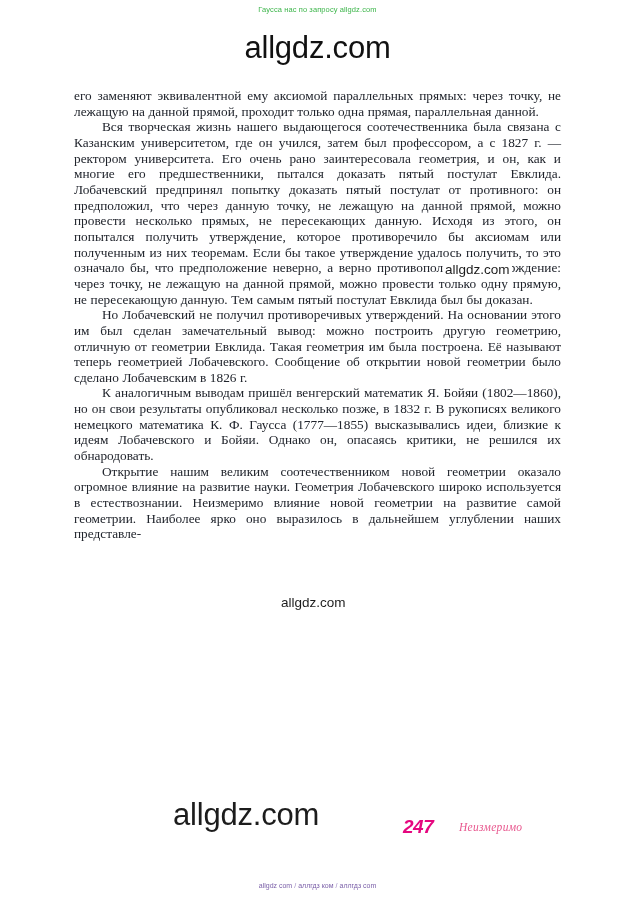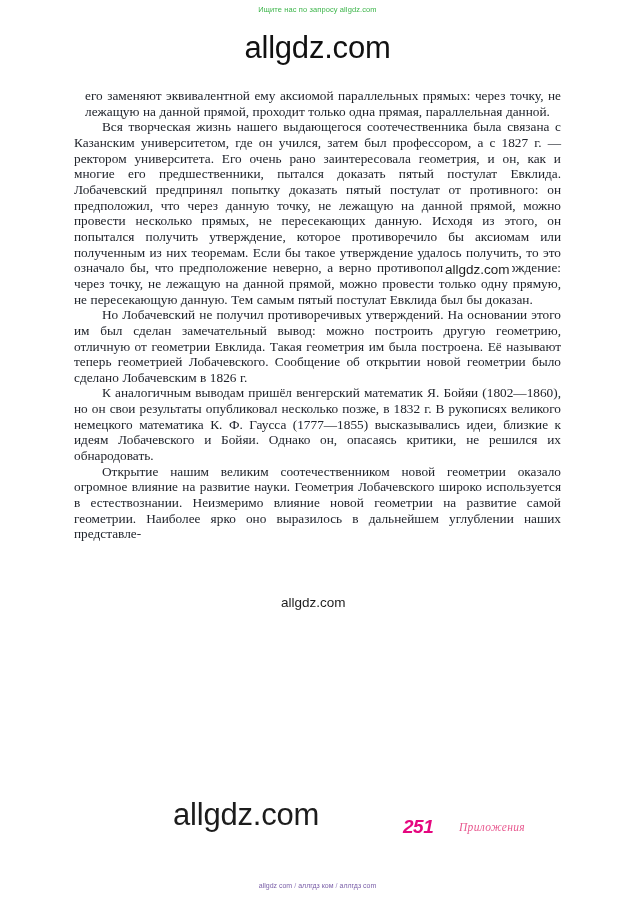--- a/index.html
+++ b/index.html
@@ -62,21 +62,21 @@
     margin: 0;
     font-size: 13.3px;
     line-height: 15.65px;
     color: #20242c;
     text-align: justify;
     text-justify: inter-word;
     text-indent: 28px;
     hyphens: manual;
     word-spacing: 0.2px;
   }
-  .para.no-indent { text-indent: 0; margin-left: 11px; }
+  .para.no-indent { text-indent: 0; }
 
   
   .wm {
     position: absolute;
     font-family: "Liberation Sans", "DejaVu Sans", sans-serif;
     color: #1c1c1c;
     white-space: nowrap;
     background: #ffffff;
     line-height: 1.05;
   }
@@ -132,40 +132,40 @@
   .bottom-links a {
     color: #7a5fa8;
     text-decoration: none;
   }
 </style>
 </head>
 <body>
 
 <div class="page">
 
-  <div class="top-promo">Ищите нас по запросу allgdz.com</div>
+  <div class="top-promo">Гаусса нас по запросу allgdz.com</div>
 
   <div class="site-title">allgdz.com</div>
 
   <div class="content">
     <p class="para no-indent">его заменяют эквивалентной ему аксиомой параллельных прямых: через точку, не лежащую на данной прямой, проходит только одна прямая, параллельная данной.</p>
     <p class="para">Вся творческая жизнь нашего выдающегося соотечественника была связана с Казанским университетом, где он учился, затем был профессором, а с 1827 г. — ректором университета. Его очень рано заинтересовала геометрия, и он, как и многие его предшественники, пытался доказать пятый постулат Евклида. Лобачевский предпринял попытку доказать пятый постулат от противного: он предположил, что через данную точку, не лежащую на данной прямой, можно провести несколько прямых, не пересекающих данную. Исходя из этого, он попытался получить утверждение, которое противоречило бы аксиомам или полученным из них теоремам. Если бы такое утверждение удалось получить, то это означало бы, что предположение неверно, а верно противоположное утверждение: через точку, не лежащую на данной прямой, можно провести только одну прямую, не пересекающую данную. Тем самым пятый постулат Евклида был бы доказан.</p>
     <p class="para">Но Лобачевский не получил противоречивых утверждений. На основании этого им был сделан замечательный вывод: можно построить другую геометрию, отличную от геометрии Евклида. Такая геометрия им была построена. Её называют теперь геометрией Лобачевского. Сообщение об открытии новой геометрии было сделано Лобачевским в 1826 г.</p>
     <p class="para">К аналогичным выводам пришёл венгерский математик Я. Бойяи (1802—1860), но он свои результаты опубликовал несколько позже, в 1832 г. В рукописях великого немецкого математика К. Ф. Гаусса (1777—1855) высказывались идеи, близкие к идеям Лобачевского и Бойяи. Однако он, опасаясь критики, не решился их обнародовать.</p>
     <p class="para">Открытие нашим великим соотечественником новой геометрии оказало огромное влияние на развитие науки. Геометрия Лобачевского широко используется в естествознании. Неизмеримо влияние новой геометрии на развитие самой геометрии. Наиболее ярко оно выразилось в дальнейшем углублении наших представле-</p>
   </div>
 
   <div class="wm wm-1">allgdz.com</div>
 
   <div class="wm wm-2">allgdz.com</div>
 
   <div class="wm wm-3">allgdz.com</div>
 
   <div class="footer">
-    <div class="page-number">251</div>
-    <div class="section-label">Приложения</div>
+    <div class="page-number">247</div>
+    <div class="section-label">Неизмеримо</div>
   </div>
 
   <div class="bottom-links">
     <a href="#">allgdz com</a><span class="sep">/</span><a href="#">аллгдз ком</a><span class="sep">/</span><a href="#">аллгдз com</a>
   </div>
 
 </div>
 
 </body></html>

